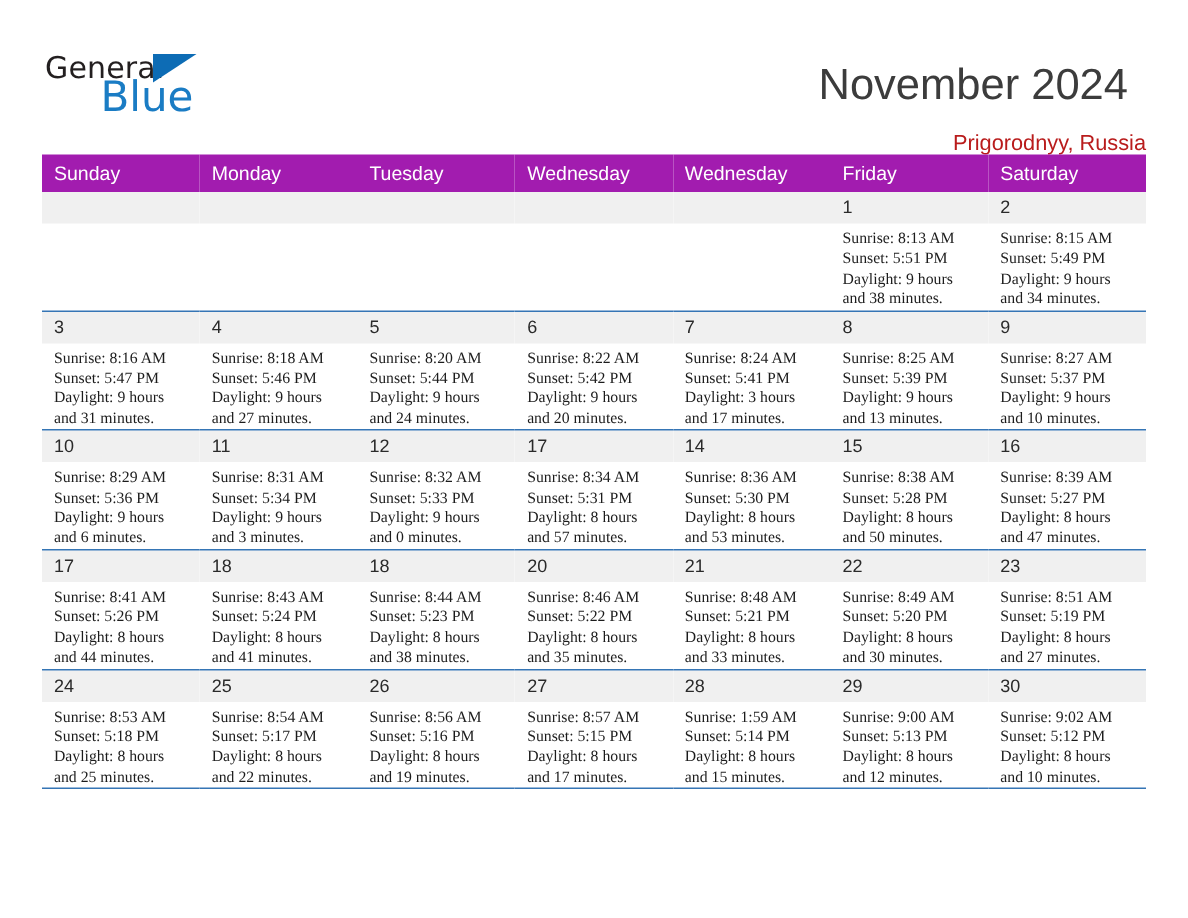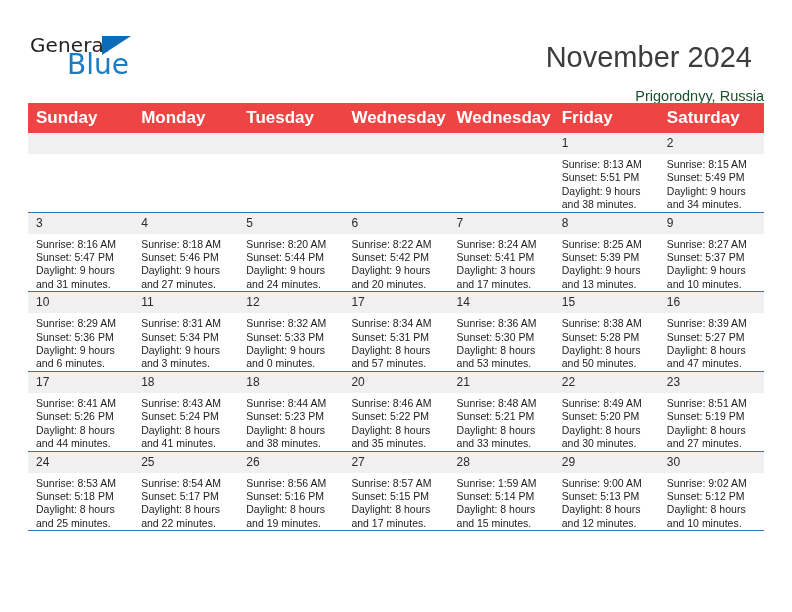--- a/index.html
+++ b/index.html
@@ -76,40 +76,40 @@
   .cal-title {
     font-size: 29px;
     color: #3c3c3c;
     line-height: 34px;
     font-weight: normal;
     margin: 12px;
     white-space: nowrap;
   }
   .cal-sub {
     font-size: 14.5px;
-    color: #14532d;
+    color: #b91c1c;
     line-height: 20px;
     margin-top: 5px;
     white-space: nowrap;
   }
 
   
   .cal {
     position: absolute;
     left: 28px;
     top: 103px;
     width: 736px;
     border-collapse: collapse;
     table-layout: fixed;
   }
   .cal th {
-    background: #ef4444;
+    background: #a21caf;
     color: #ffffff;
-    font-size: 17px;
-    font-weight: bold;
+    font-size: 13px;
+    font-weight: normal;
     text-align: left;
     padding: 5px 0 5px 8px;
     height: 12px;
     border: none;
   }
   .cal td {
     vertical-align: top;
     padding: 0;
     border: none;
     border-top: 1.4px solid #3575b5;
@@ -132,20 +132,21 @@
     height: 14px;
   }
   .cell-empty .daynum {
     color: transparent;
   }
   .info {
     padding: 4px 6px 0 8px;
     font-size: 10.5px;
     line-height: 13.4px;
     color: #1c1c1c;
+    font-family: Liberation Serif, serif;
   }
   .info div {
     white-space: nowrap;
   }
   .info .wrap2 {
     white-space: normal;
   }
 </style>
 </head>
 <body>

